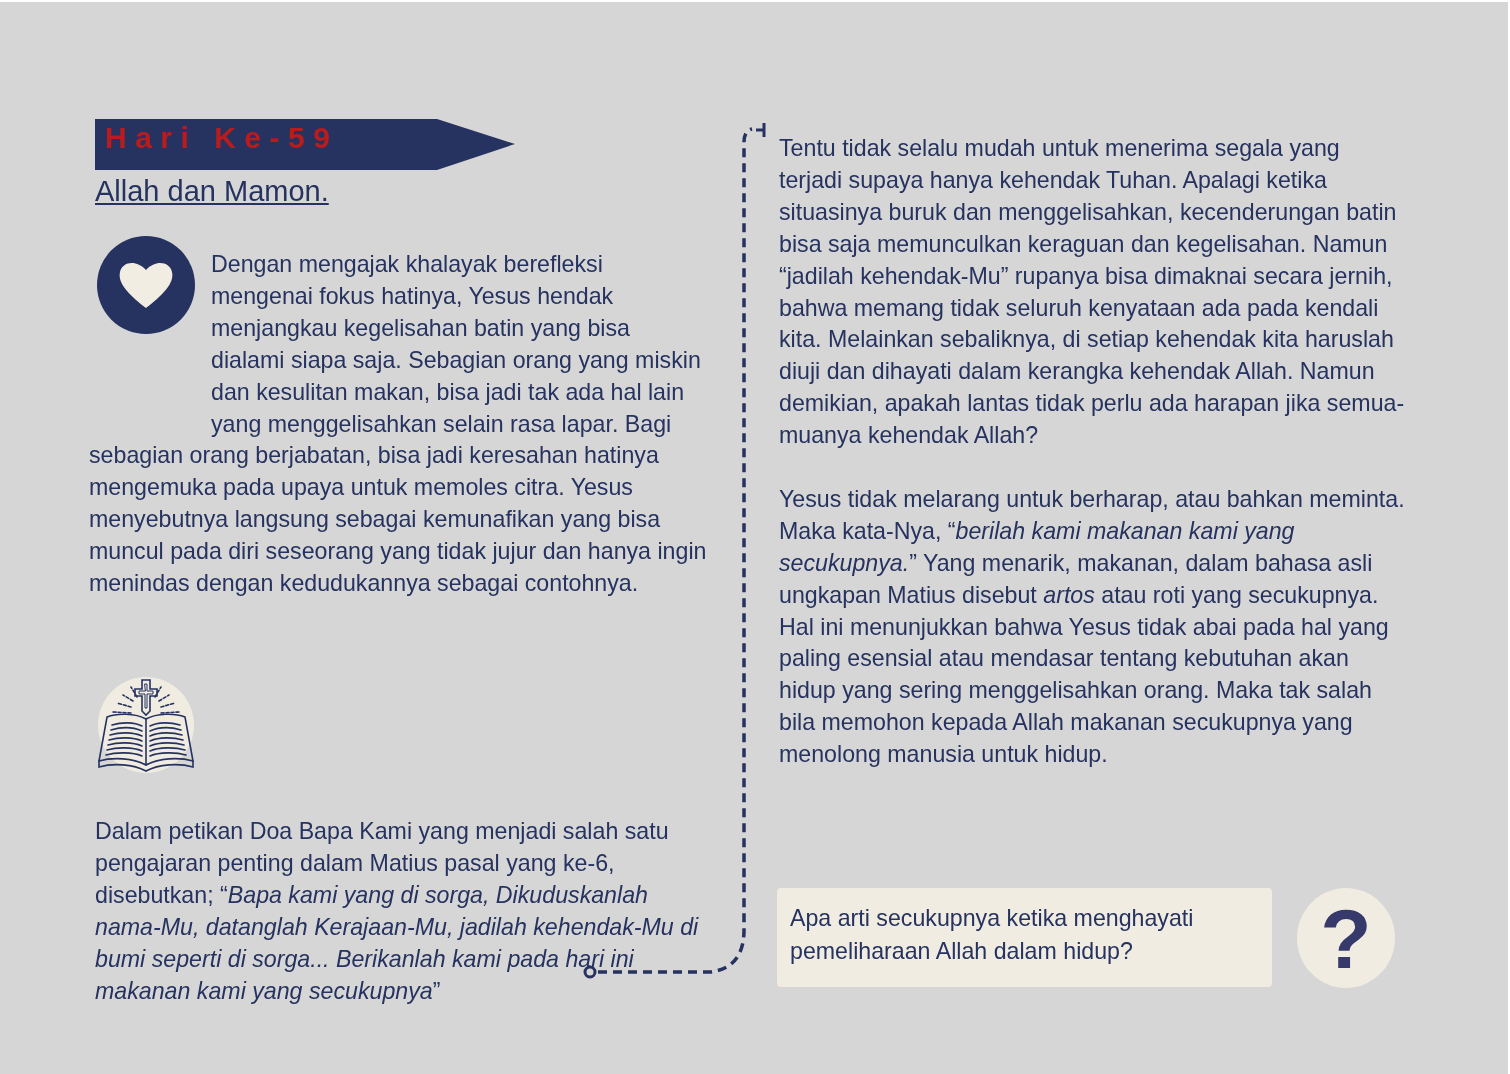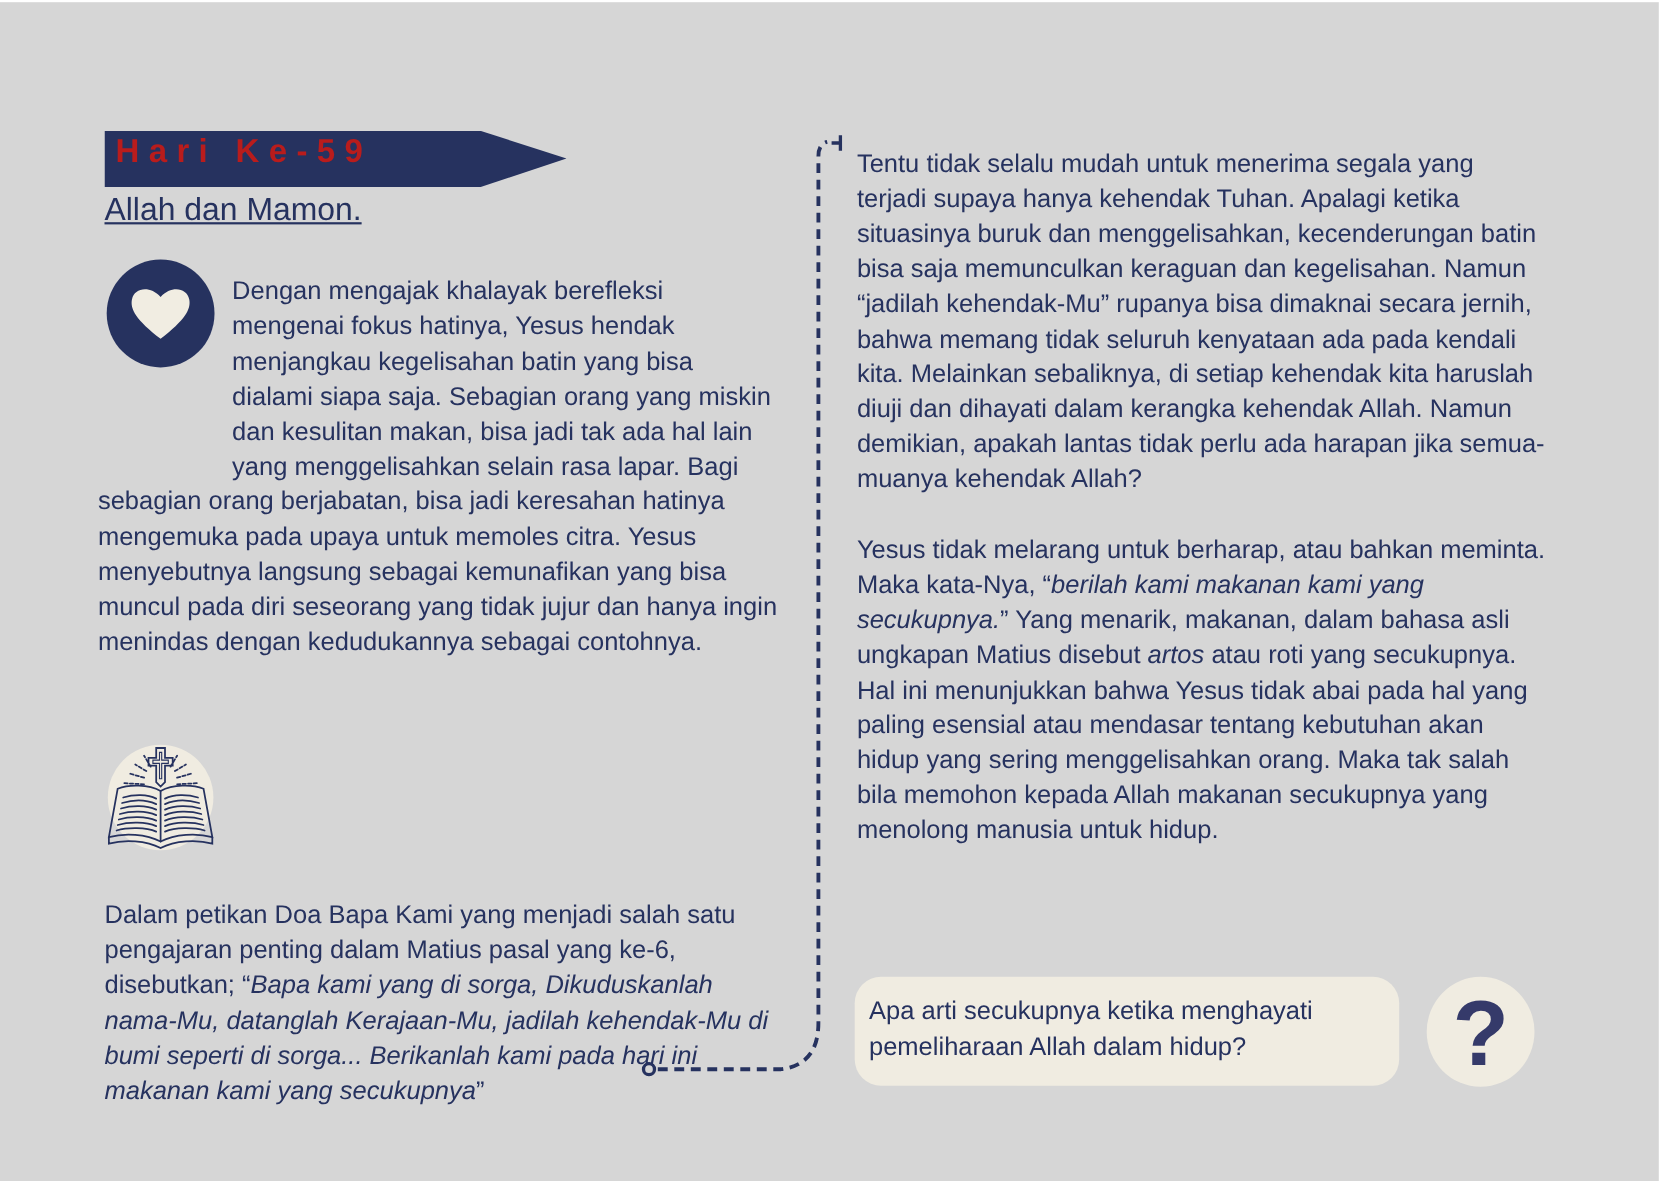--- a/index.html
+++ b/index.html
@@ -39,21 +39,21 @@
   .right-col { left: 779px; top: 114px; width: 630px; }
   .right-col p + p { margin-top: 31.9px; }
 
   .heart-badge { position: absolute; left: 96px; top: 235px; }
   .bible-badge { position: absolute; left: 95px; top: 675px; }
 
   .connector { position: absolute; left: 0; top: 0; pointer-events: none; }
 
   .question-box {
     position: absolute; left: 777px; top: 888px; width: 495px; height: 99px;
-    background: #f0ece1; border-radius: 24px;
+    background: #f0ece1; border-radius: 4px;
     box-sizing: border-box; padding: 14px 13px;
     font-size: 23.2px; line-height: 33px;
   }
   .question-badge {
     position: absolute; left: 1297px; top: 888px; width: 98px; height: 100px;
     border-radius: 50%; background: #f0ece1;
     display: flex; align-items: center; justify-content: center;
   }
   .question-mark {
     font-family: "Liberation Sans", sans-serif; font-weight: bold;

